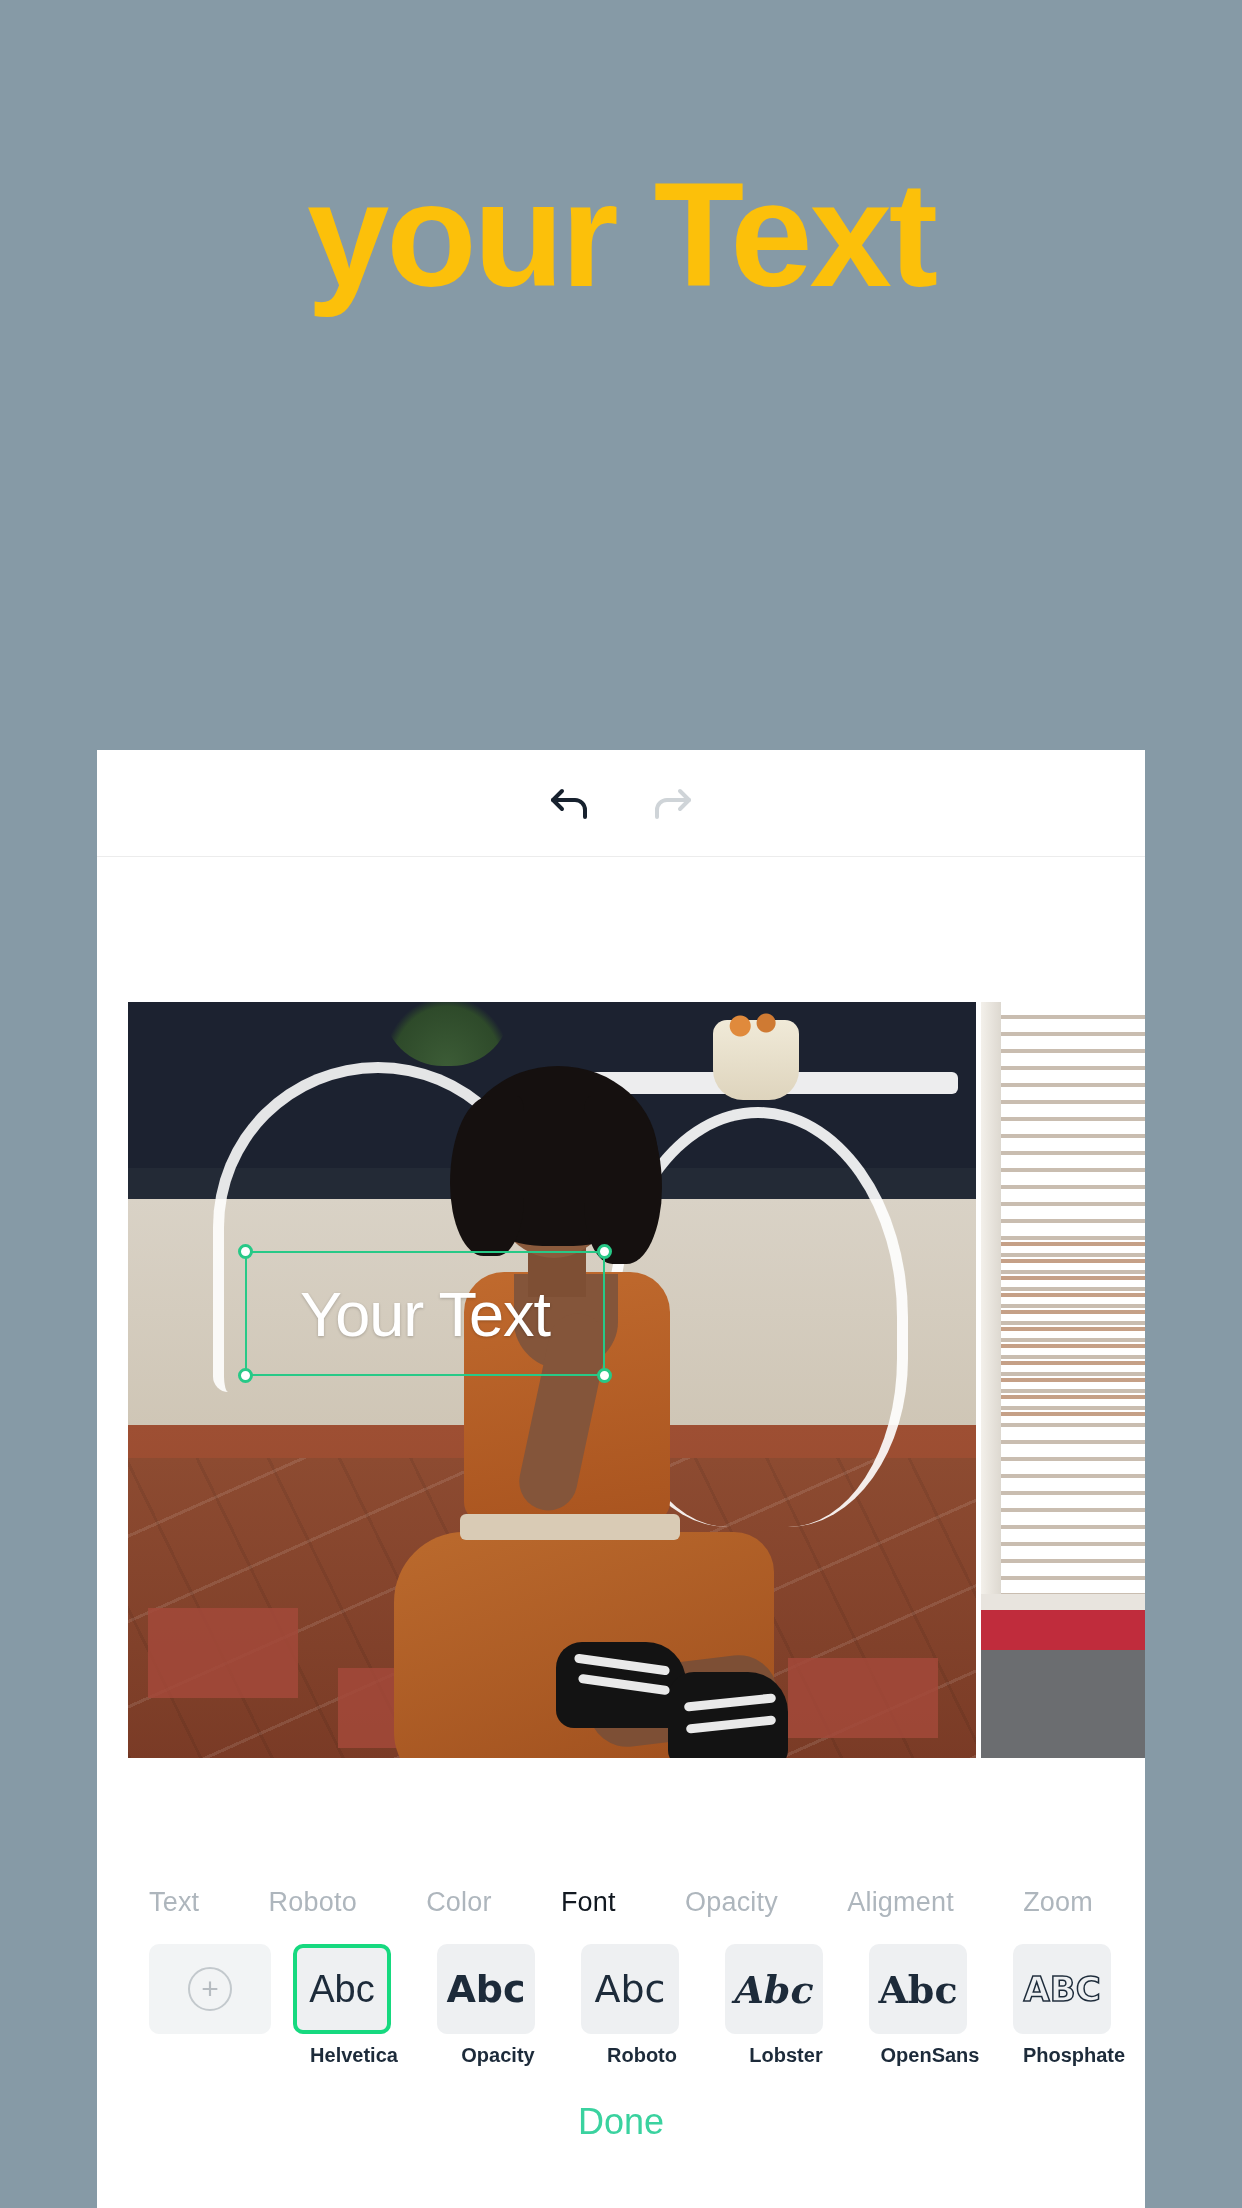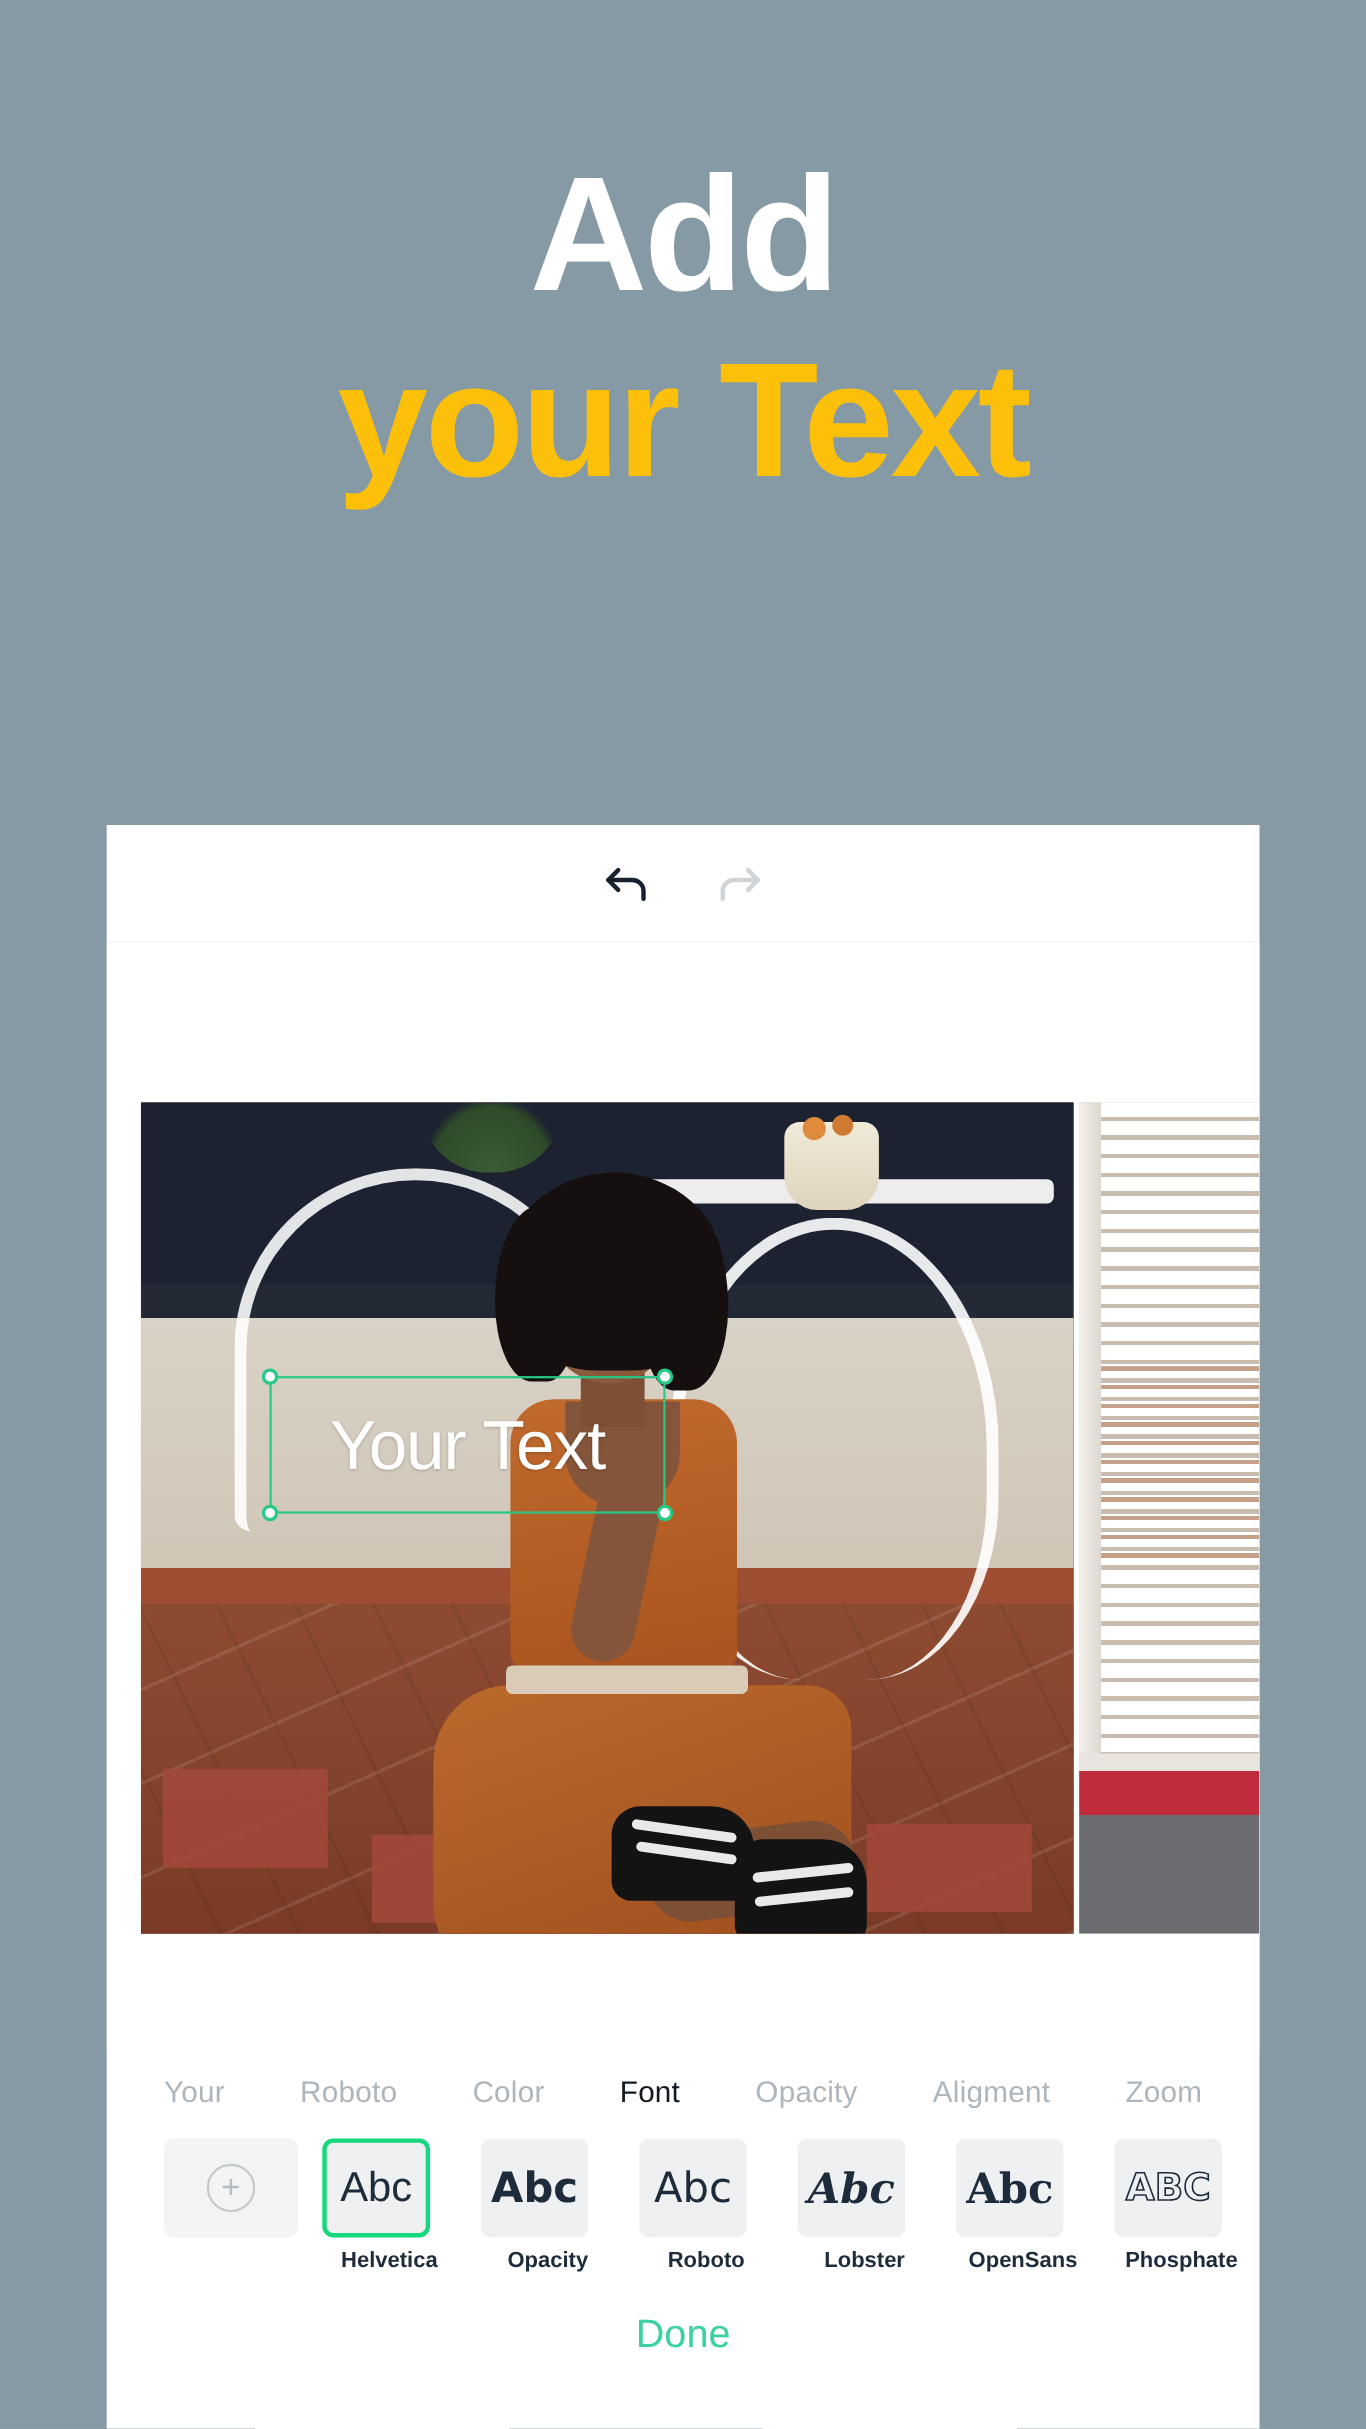--- a/index.html
+++ b/index.html
@@ -190,21 +190,20 @@
   
   .done-bar { text-align:center; padding-top:34px; }
   .done { font-size:36px; color:#3ad29f; }
 </style>
 </head>
 <body>
 
 <div class="stage">
 
   <div class="promo">
-    <span class="promo-line1">Add</span>
     <span class="promo-line2">your Text</span>
   </div>
 
   <div class="card">
 
     <div class="toolbar">
       <div class="toolbar-icons">
         <div class="tb-btn">
           <svg width="44" height="40" viewBox="0 0 44 40">
             <path d="M14 8 L5 17 L14 26" fill="none" stroke="#17212e" stroke-width="4" stroke-linecap="round" stroke-linejoin="round"></path>
@@ -269,21 +268,21 @@
           <div class="sel-text">Your Text</div>
           <span class="sel-handle h-tl"></span>
           <span class="sel-handle h-tr"></span>
           <span class="sel-handle h-bl"></span>
           <span class="sel-handle h-br"></span>
         </div>
       </div>
     </div>
 
     <div class="tabs">
-      <div class="tab">Your</div>
+      <div class="tab">Text</div>
       <div class="tab">Roboto</div>
       <div class="tab">Color</div>
       <div class="tab active">Font</div>
       <div class="tab">Opacity</div>
       <div class="tab">Aligment</div>
       <div class="tab">Zoom</div>
     </div>
 
     <div class="fonts-row">
 

